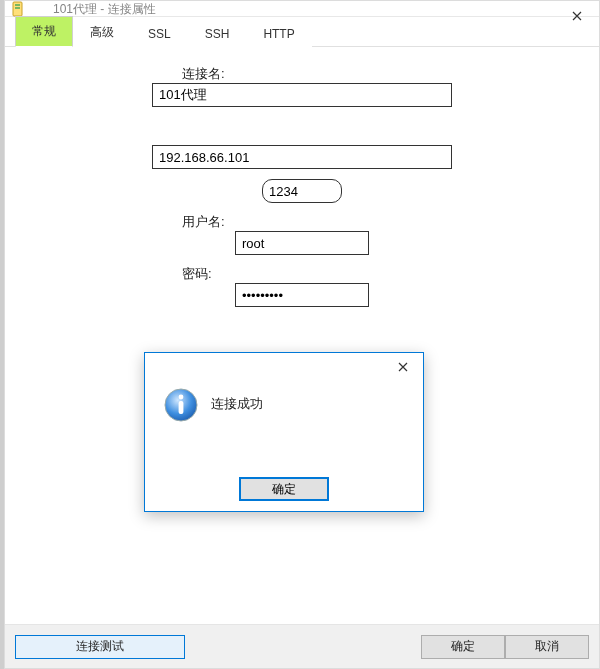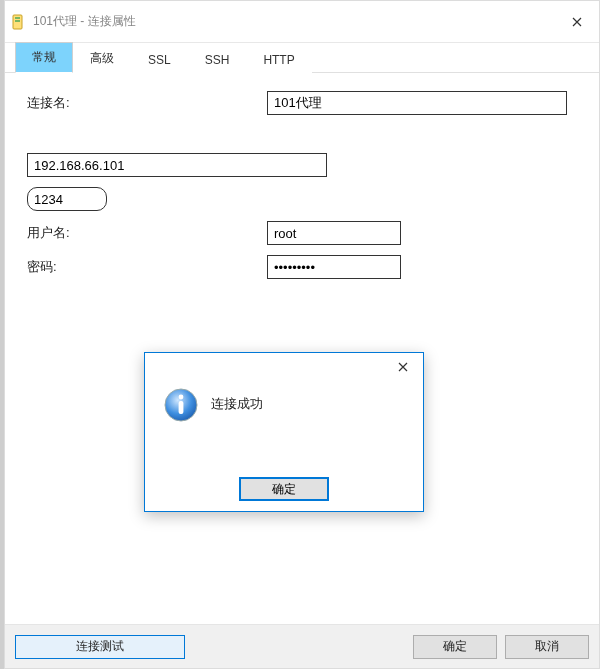--- a/index.html
+++ b/index.html
@@ -18,25 +18,25 @@
     left: 4px;
     top: 0;
     width: 596px;
     height: 669px;
     background: #ffffff;
     border: 1px solid #dcdcdc;
     display: flex;
     flex-direction: column;
   }
   .titlebar {
-    height: 42px;
-    display: flex;
-    align-items: center;
+    height: 16px;
+    display: flex;
     background: #ffffff;
     border-bottom: 1px solid #e8e8e8;
+    gap: 20px;
   }
   .titlebar .icon {
     width: 16px; height: 16px; margin: 0 6px 0 6px;
     display: inline-flex; align-items: center; justify-content: center;
   }
   .titlebar .title {
     flex: 1;
     color: #848484;
     font-size: 12px;
   }
@@ -61,32 +61,33 @@
     background: #fff;
     border: 1px solid transparent;
     border-bottom: none;
     position: relative;
     top: 1px;
     cursor: pointer;
   }
   .tab.active {
     border: 1px solid #d0d0d0;
     border-bottom: 1px solid #fff;
-    background: #7dd3fc;
+    background: #bef264;
   }
 
   .form-area {
     flex: 1;
     padding: 18px 22px 10px 22px;
     position: relative;
   }
   .row {
     display: flex;
     align-items: center;
     margin-bottom: 10px;
+    flex-direction: column;
   }
   .row .lbl {
     width: 240px;
     color: #222;
     font-size: 13px;
   }
   .row input[type=text], .row input[type=password] {
     height: 24px;
     border: 1px solid #333;
     padding: 2px 6px;
@@ -110,21 +111,20 @@
   }
   .chk-row input { width: 14px; height: 14px; }
 
   .button-bar {
     height: 44px;
     border-top: 1px solid #e5e5e5;
     background: #f0f0f0;
     display: flex;
     align-items: center;
     padding: 0 10px;
-    gap: 8px;
   }
   .btn {
     height: 24px;
     min-width: 84px;
     padding: 0 14px;
     background: #e1e1e1;
     border: 1px solid #adadad;
     font-size: 12px;
     color: #222;
     display: inline-flex;

